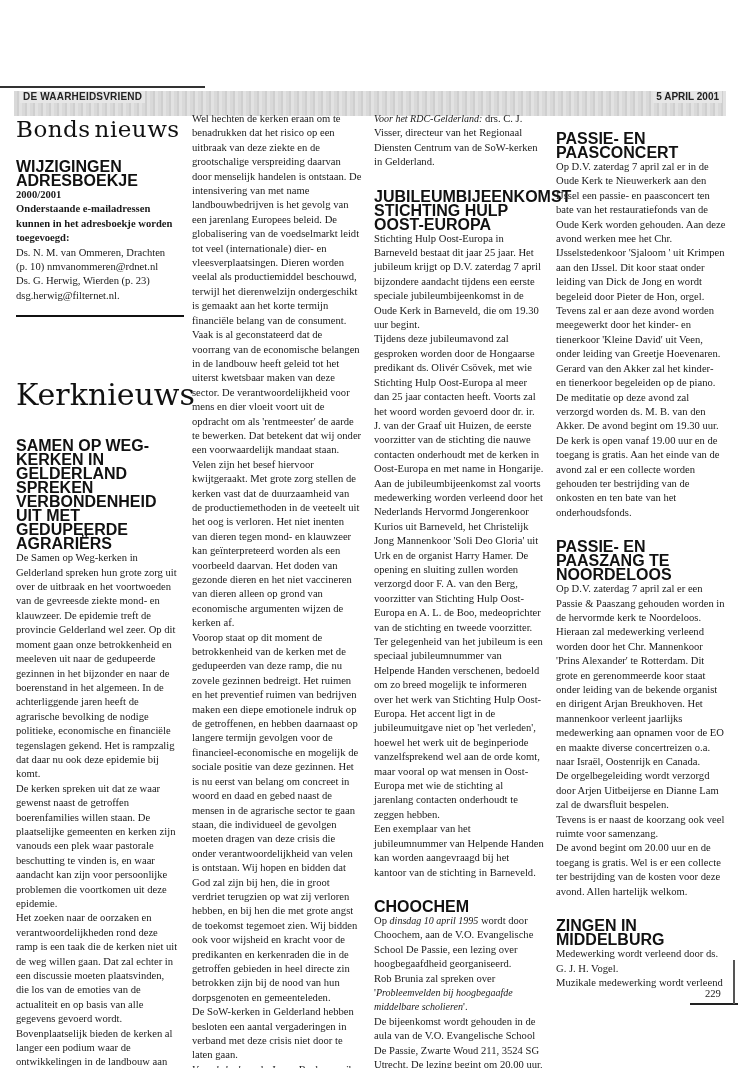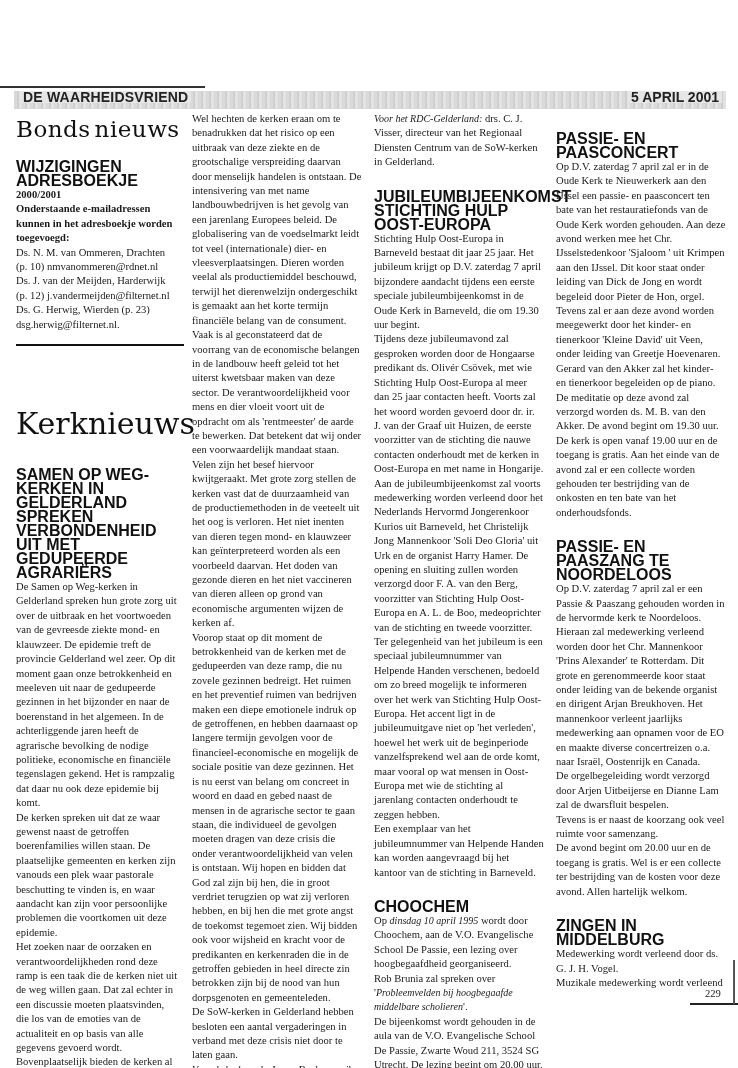--- a/index.html
+++ b/index.html
@@ -1,21 +1,21 @@
 <!DOCTYPE html>
 <html><head>
 <meta charset="utf-8">
 <style>
   html, body { margin:0; padding:0; background:#ffffff; }
   body { width:738px; height:1068px; position:relative; overflow:hidden;
          font-family:"Liberation Serif","DejaVu Serif",serif; color:#1a1a1a; }
   .top-rule { position:absolute; left:0; top:86px; width:205px; height:2px; background:#333; }
-  .header-band { position:absolute; left:14px; top:91px; width:712px; height:18px;
+  .header-band { position:absolute; left:14px; top:91px; width:712px; height:25px;
       background:repeating-linear-gradient(90deg,#d9d9d9 0 3px,#cfcfcf 3px 5px,#e2e2e2 5px 8px);
-      font-family:"Liberation Sans","DejaVu Sans",sans-serif; font-size:14px; font-weight:bold; line-height:12px; }
+      font-family:"Liberation Sans","DejaVu Sans",sans-serif; font-size:10px; font-weight:bold; line-height:12px; }
   .header-band .pub { position:absolute; left:6px; top:0; letter-spacing:0.2px; color:#222; background:#e6e6e6; padding:0 3px; }
   .header-band .date { position:absolute; right:4px; top:0; color:#222; background:#e6e6e6; padding:0 3px; }
   .col { position:absolute; font-size:10.6px; line-height:14.4px; }
   .col p { margin:0; }
   .c1 { left:16px; top:112px; width:162px; }
   .c2 { left:192px; top:112px; width:170px; }
   .c3 { left:374px; top:112px; width:170px; }
   .c4 { left:556px; top:112px; width:170px; }
   .bonds-title { font-family:"DejaVu Serif",serif; font-size:23px; height:34px; display:flex; align-items:center; letter-spacing:0.5px; color:#111; }
   .bonds-title .logo { width:34px; height:30px; margin:0 2px; }
@@ -45,21 +45,20 @@
       <circle cx="17" cy="15" r="13.5" fill="none" stroke="#777" stroke-width="1.5"></circle>
       <circle cx="17" cy="15" r="10" fill="none" stroke="#999" stroke-width="1"></circle>
       <path d="M12 9 v12 M17 7 v16 M22 9 v12 M12 15 q5 -6 10 0" fill="none" stroke="#666" stroke-width="1.2"></path>
     </svg>
     <span>nieuws</span>
   </div>
   <div class="h" style="margin-top:14px">WIJZIGINGEN ADRESBOEKJE</div>
   <p class="sub">2000/2001</p>
   <p class="sub">Onderstaande e-mailadressen kunnen in het adresboekje worden toegevoegd:</p>
   <p>Ds. N. M. van Ommeren, Drachten (p. 10) nmvanommeren@rdnet.nl</p>
-  <p>Ds. J. van der Meijden, Harderwijk (p. 12) j.vandermeijden@filternet.nl</p>
   <p>Ds. G. Herwig, Wierden (p. 23) dsg.herwig@filternet.nl.</p>
   <div class="divider"></div>
   <div class="kerk-title">Kerknieuws</div>
   <div class="h" style="margin-top:24px">SAMEN OP WEG-KERKEN IN GELDERLAND SPREKEN VERBONDENHEID UIT MET GEDUPEERDE AGRARIËRS</div>
   <p>De Samen op Weg-kerken in Gelderland spreken hun grote zorg uit over de uitbraak en het voortwoeden van de gevreesde ziekte mond- en klauwzeer. De epidemie treft de provincie Gelderland wel zeer. Op dit moment gaan onze betrokkenheid en meeleven uit naar de gedupeerde gezinnen in het bijzonder en naar de boerenstand in het algemeen. In de achterliggende jaren heeft de agrarische bevolking de nodige politieke, economische en financiële tegenslagen gekend. Het is rampzalig dat daar nu ook deze epidemie bij komt.</p>
   <p>De kerken spreken uit dat ze waar gewenst naast de getroffen boerenfamilies willen staan. De plaatselijke gemeenten en kerken zijn vanouds een plek waar pastorale beschutting te vinden is, en waar aandacht kan zijn voor persoonlijke problemen die voortkomen uit deze epidemie.</p>
   <p style="height:230px;overflow:hidden">Het zoeken naar de oorzaken en verantwoordelijkheden rond deze ramp is een taak die de kerken niet uit de weg willen gaan. Dat zal echter in een discussie moeten plaatsvinden, die los van de emoties van de actualiteit en op basis van alle gegevens gevoerd wordt. Bovenplaatselijk bieden de kerken al langer een podium waar de ontwikkelingen in de landbouw aan de orde komen. Het arbeidspastoraat van het RDC-Gelderland levert onder andere via het oecumenisch netwerk 'Kerk en Landbouw' een bijdrage aan deze discussie. De kerken realiseren zich dat er geen simpele oplossingen voorhanden zijn bij deze ramp.</p>
 </div>
 
 <div class="col c2">

